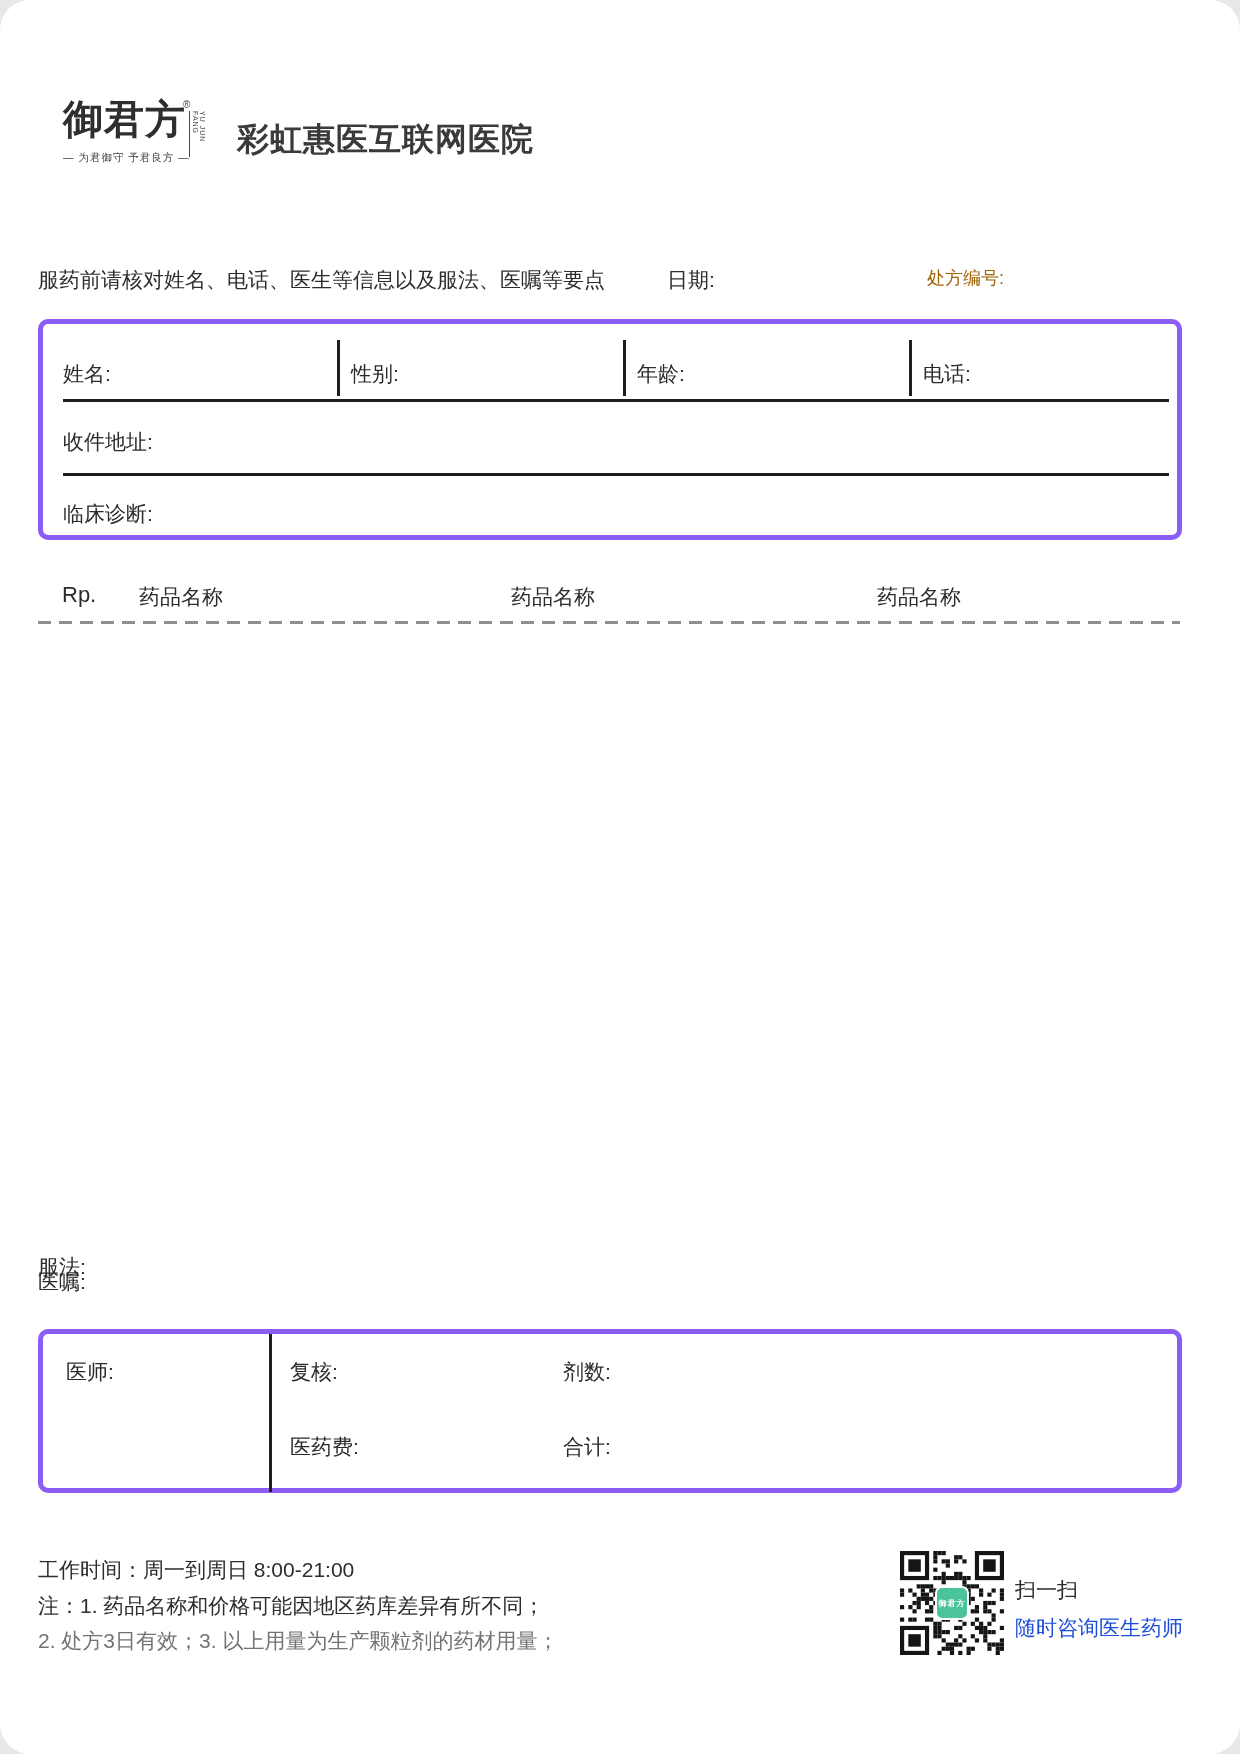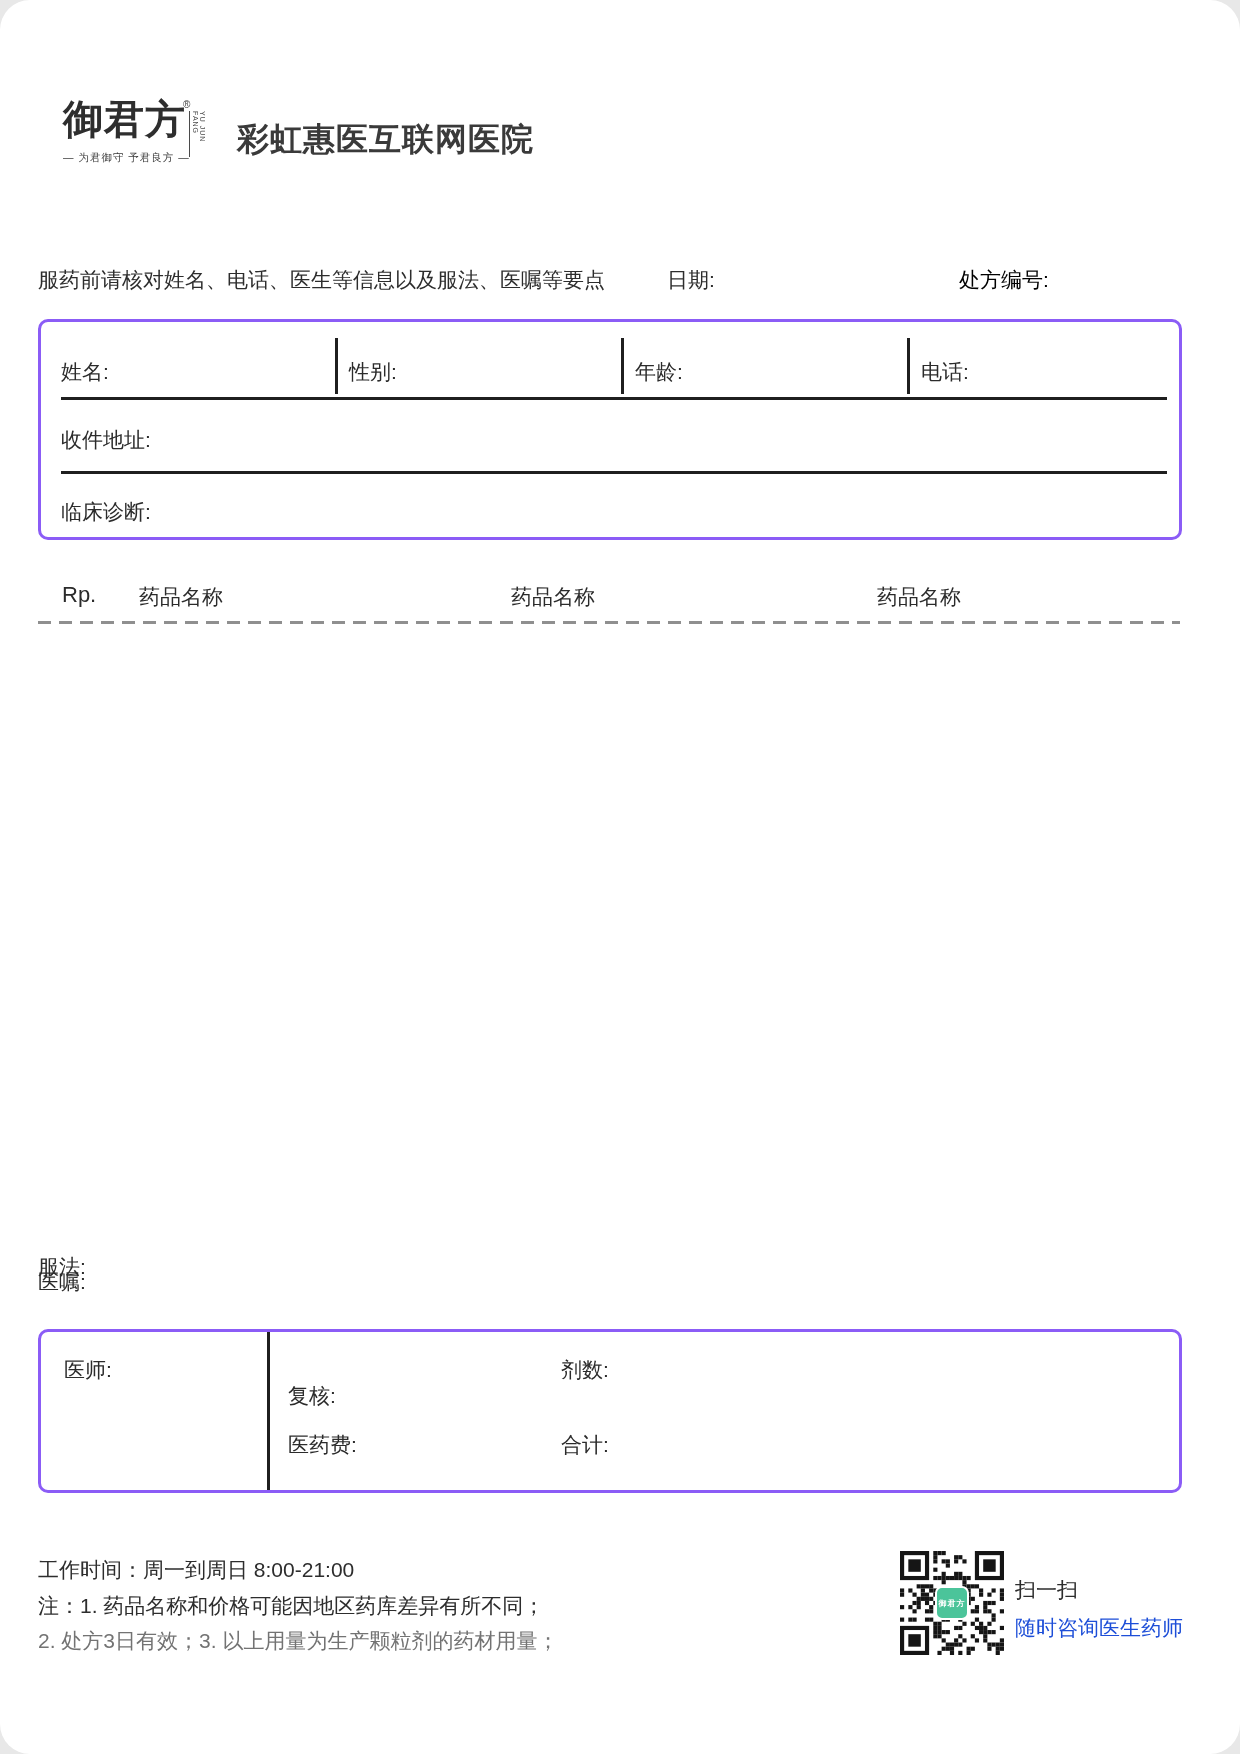--- a/index.html
+++ b/index.html
@@ -28,25 +28,25 @@
   }
   .hospital-name {
     position:absolute; left:237px; top:118px;
     font-size:32px; font-weight:900; letter-spacing:1px; color:#3a3a3a;
     white-space:nowrap;
   }
 
   
   .hint-text { position:absolute; left:38px; top:266px; font-size:21px; color:#2d2d2d; }
   .date-label { position:absolute; left:667px; top:266px; font-size:21px; color:#2d2d2d; }
-  .rxno-label { position:absolute; left:959px; top:266px; font-size:21px; color:#000000; }
+  .rxno-label { position:absolute; left:927px; top:266px; font-size:18px; color:#a16207; }
 
   
   .form-box {
-    position:absolute; border:3px solid #8b5cf6; border-radius:10px; background:#fff;
+    position:absolute; border:5px solid #8b5cf6; border-radius:10px; background:#fff;
   }
   .patient-box { left:38px; top:319px; width:1144px; height:221px; }
   .sign-box    { left:38px; top:1329px; width:1144px; height:164px; }
 
   .field-label { position:absolute; font-size:21px; color:#2b2b2b; white-space:nowrap; }
 
   .v-divider { position:absolute; width:2.5px; background:#1f1f1f; }
   .h-line    { position:absolute; height:3px; background:#1f1f1f; }
 
   
@@ -119,21 +119,21 @@
   <div class="drug-col-3">药品名称</div>
 
   <div class="dashed-rule"></div>
 
   <div class="usage-label">服法:</div>
   <div class="advice-label">医嘱:</div>
 
   <div class="form-box sign-box">
     <span class="v-divider" style="left:226px; top:0; height:158px;"></span>
     <span class="field-label" style="left:23px;  top:24px;">医师:</span>
-    <span class="field-label" style="left:247px; top:24px;margin-top:26px;">复核:</span>
+    <span class="field-label" style="left:247px; top:24px;">复核:</span>
     <span class="field-label" style="left:520px; top:24px;">剂数:</span>
     <span class="field-label" style="left:247px; top:99px;">医药费:</span>
     <span class="field-label" style="left:520px; top:99px;">合计:</span>
   </div>
 
   <div class="foot-line1">工作时间：周一到周日 8:00-21:00</div>
   <div class="foot-line2">注：1. 药品名称和价格可能因地区药库差异有所不同；</div>
   <div class="foot-line3">2. 处方3日有效；3. 以上用量为生产颗粒剂的药材用量；</div>
 
   <div class="qr">

